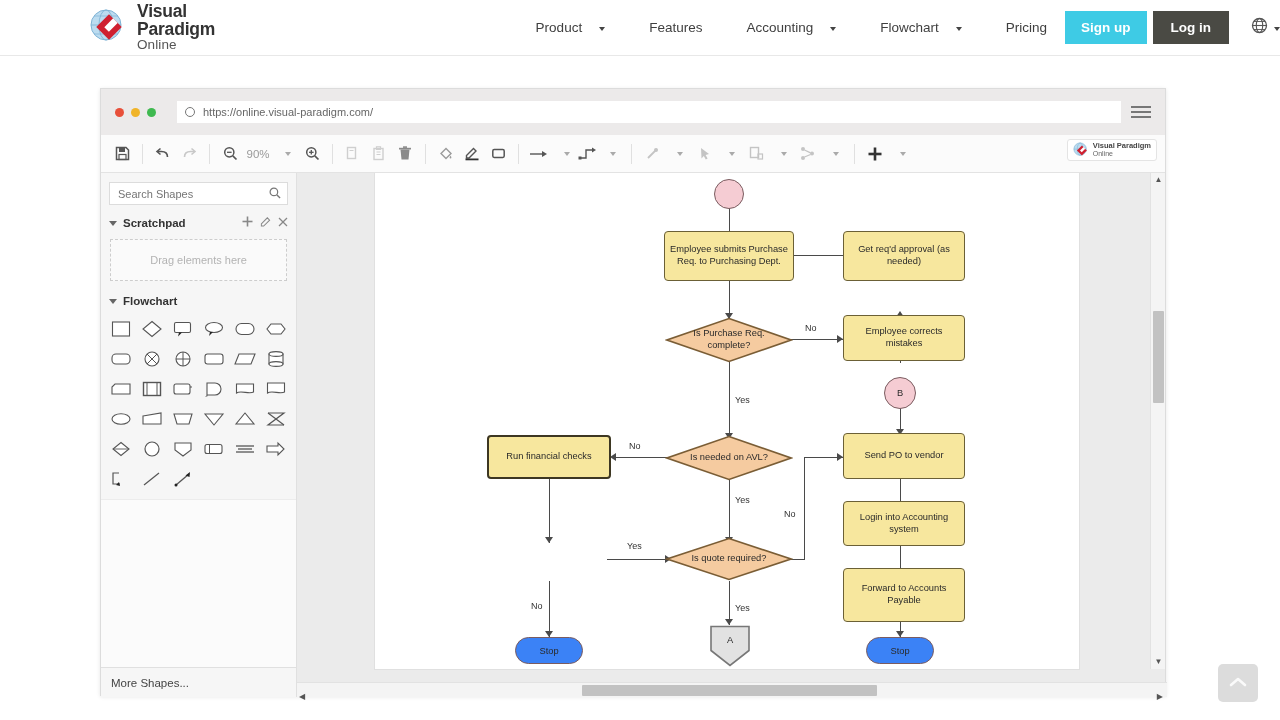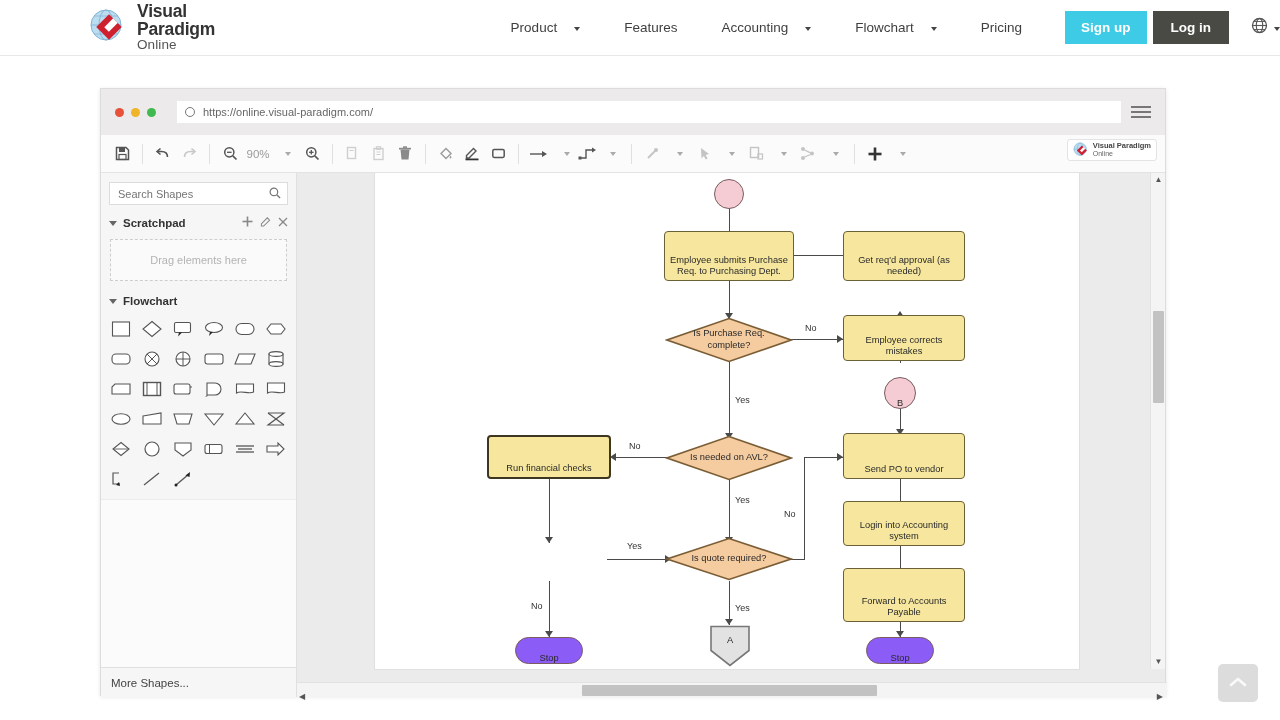--- a/index.html
+++ b/index.html
@@ -28,21 +28,21 @@
   .nav-item{
     font-size:13.5px; color:#3f3f3f; padding:6px 14px; cursor:pointer;
     white-space:nowrap; display:flex; align-items:center; gap:17px;
   }
   .caret{
     width:0;height:0;border-left:3.5px solid transparent;border-right:3.5px solid transparent;
     border-top:4.5px solid #444; display:inline-block; margin-top:2px;
   }
   .btn-signup{
     background:#3ecbe5; color:#fff; font-size:13.5px; font-weight:bold;
-    padding:9px 16px; margin-left:29px; cursor:pointer; white-space:nowrap;
+    padding:9px 16px; margin-left:4px; cursor:pointer; white-space:nowrap;
   }
   .btn-login{
     background:#4a4a44; color:#fff; font-size:13.5px; font-weight:bold;
     padding:9px 18px; margin-left:6px; cursor:pointer; white-space:nowrap;
   }
   .globe-wrap{ display:flex; align-items:center; gap:6px; margin-left:22px; cursor:pointer; }
 
   
   .browser{
     position:absolute; left:100px; top:88px; width:1066px; height:608px;
@@ -141,28 +141,28 @@
   .vthumb{ position:absolute; left:2px; top:138px; width:11px; height:92px; background:#c2c2c2; border-radius:1px; }
   .scroll-arrow{ position:absolute; left:0; width:15px; height:14px; display:flex; align-items:center; justify-content:center; }
   .hscroll{
     position:absolute; left:0; bottom:0; height:15px; width:100%;
     background:#f4f4f4; border-top:1px solid #e2e2e2;
   }
   .hthumb{ position:absolute; top:2px; left:285px; width:295px; height:11px; background:#c2c2c2; border-radius:1px; }
   .arrow-gl{ font-size:8px; color:#555; line-height:1; }
 
   
-  .node{ position:absolute; display:flex; align-items:flex-end; justify-content:center; text-align:center; }
+  .node{ position:absolute; display:flex; align-items:center; justify-content:center; text-align:center; }
   .proc{
     background:#f7e79e; border:1.6px solid #6b6036; border-radius:4px;
     font-size:9.3px; color:#2a2a2a; line-height:1.25; padding:2px 5px;
   }
   .proc.selected{ border-width:2.4px; border-color:#3d3722; }
   .term{
-    background:#8b5cf6; border:1.6px solid #7a5c60; border-radius:14px;
+    background:#3b82f6; border:1.6px solid #7a5c60; border-radius:14px;
     font-size:9.3px; color:#2a2a2a;
   }
   .circ{
     background:#f5ccd3; border:1.8px solid #7a5c60; border-radius:50%;
     font-size:9.3px; color:#2a2a2a;
   }
   .diamond-wrap{ position:absolute; }
   .diamond-txt{
     position:absolute; inset:0; display:flex; align-items:center; justify-content:center;
     text-align:center; font-size:9.3px; color:#2a2a2a; line-height:1.25; padding:0 8px;

